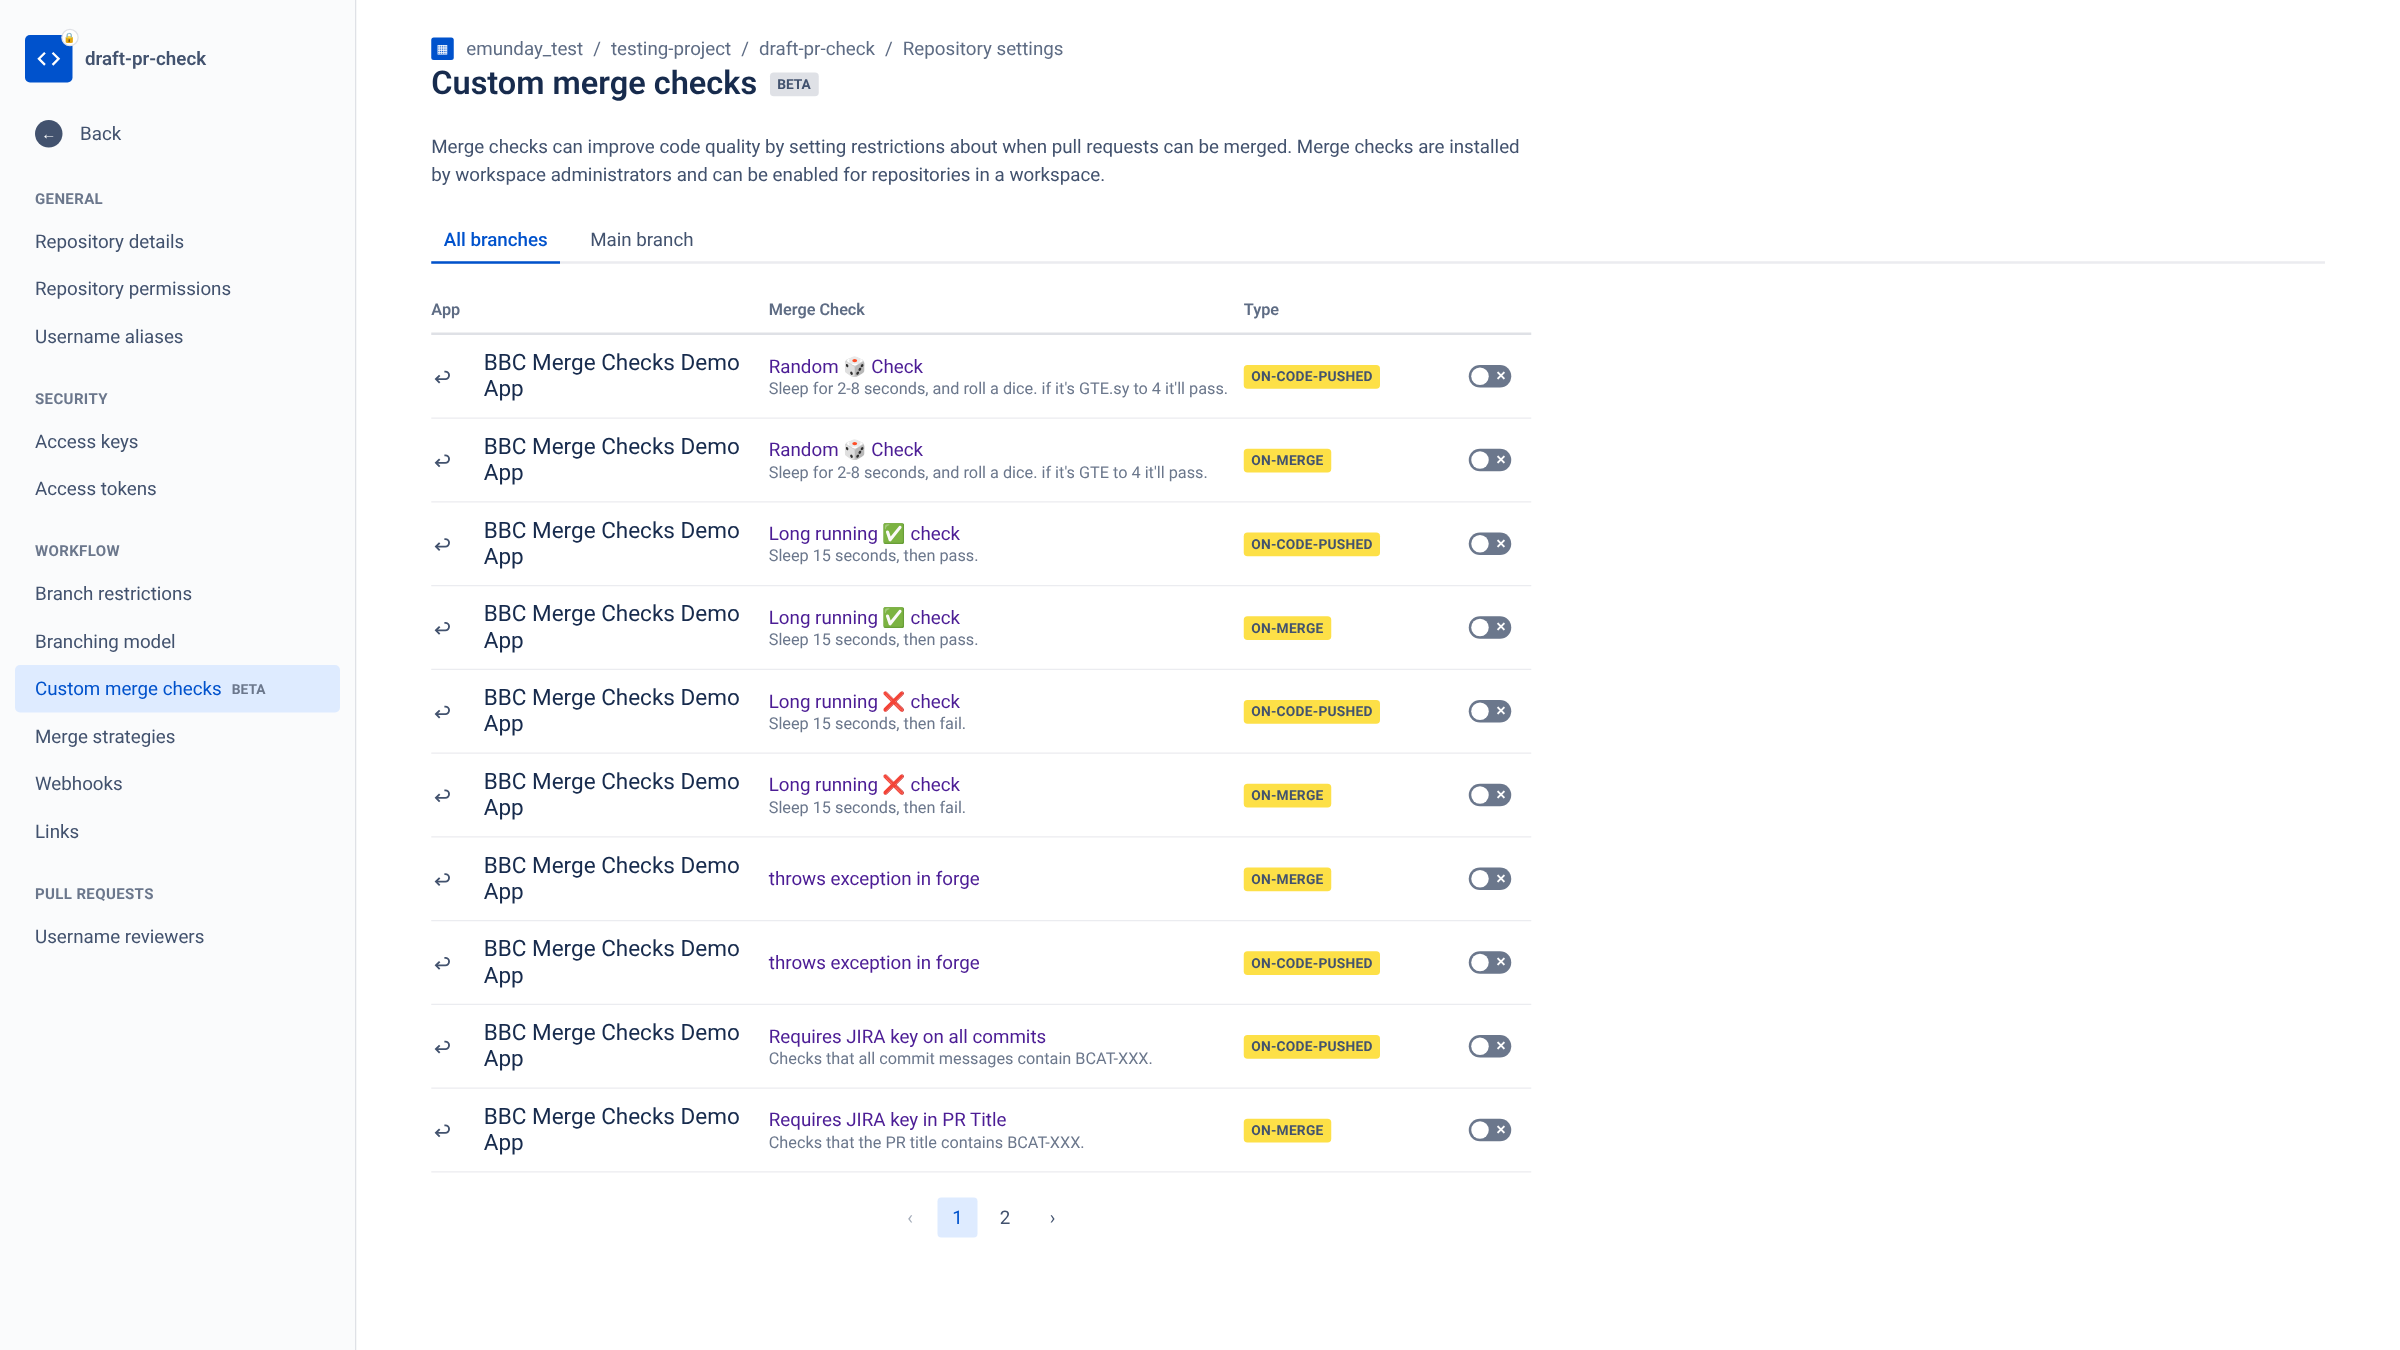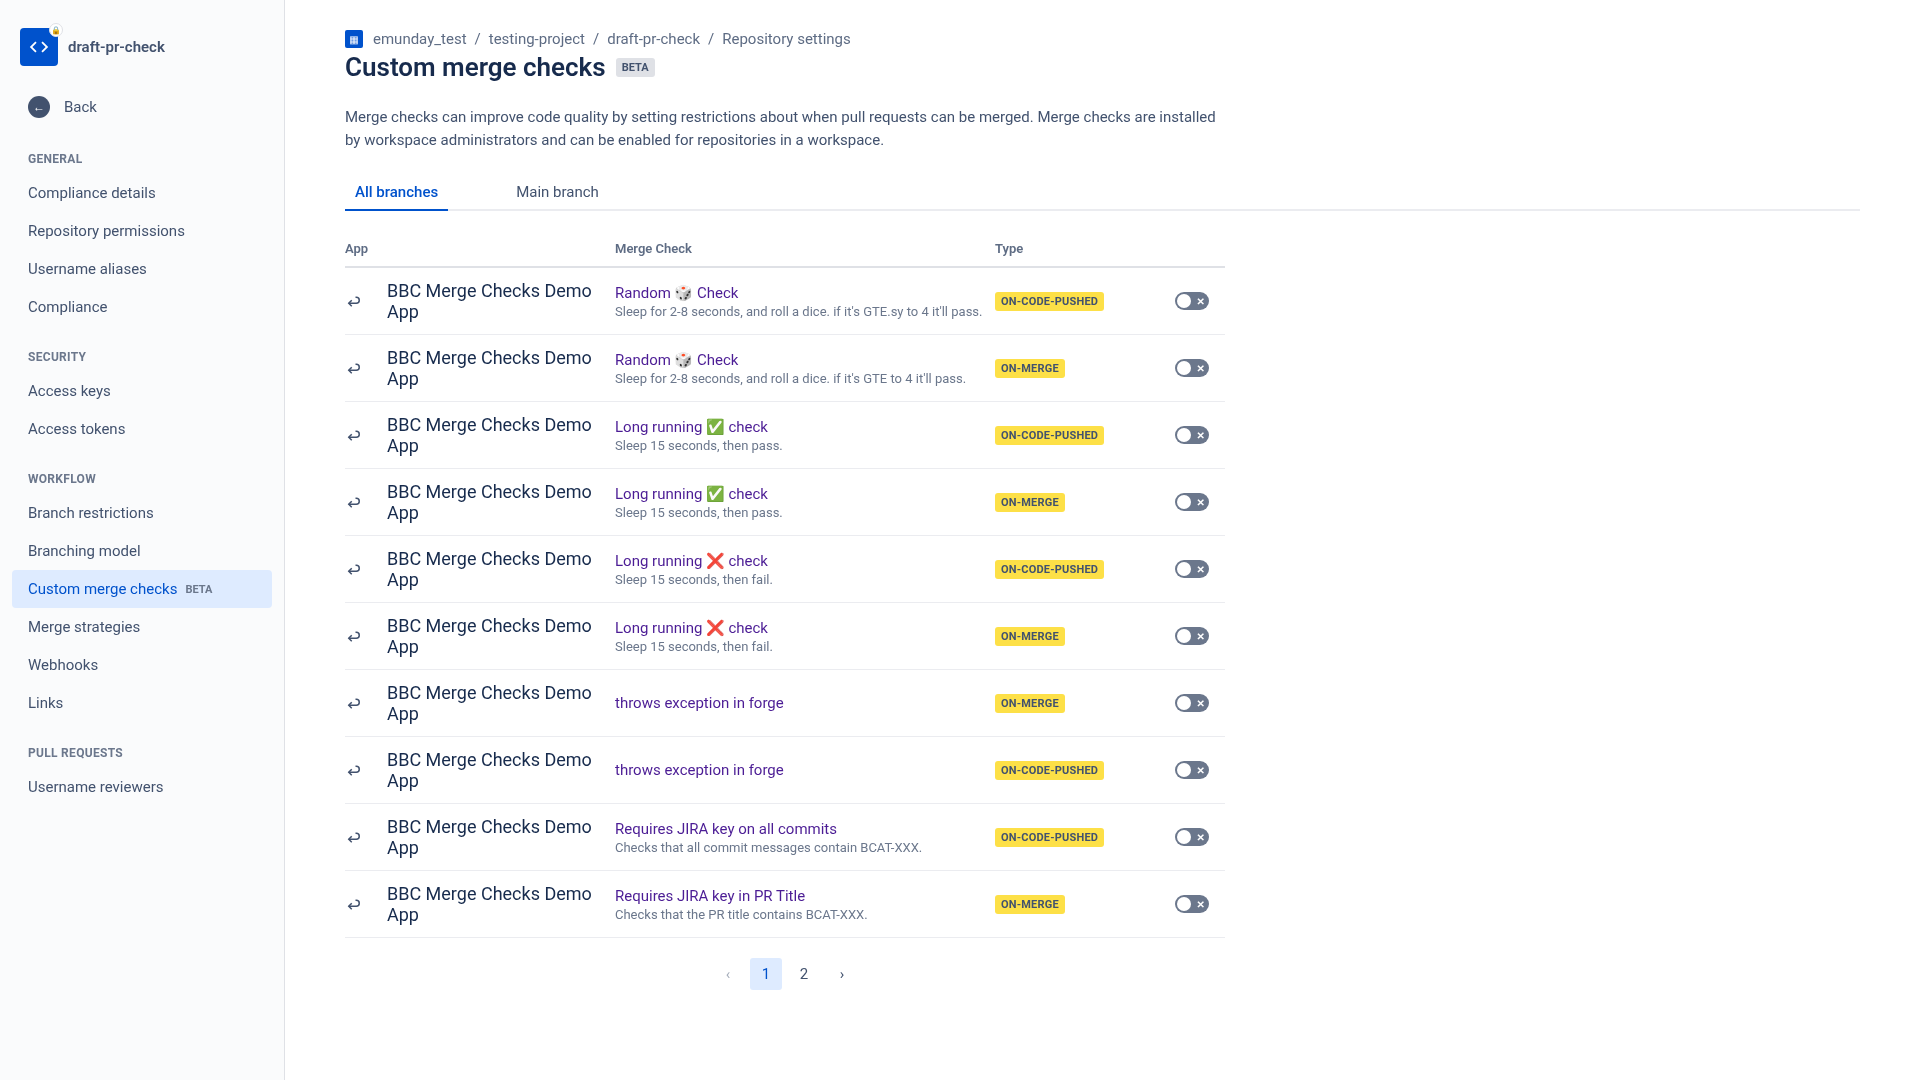--- a/index.html
+++ b/index.html
@@ -163,21 +163,20 @@
       font-size: 15px;
       color: #42526E;
       line-height: 1.5;
       margin-bottom: 24px;
       max-width: 880px;
     }
     .tabs {
       display: flex;
       border-bottom: 2px solid #EBECF0;
       margin-bottom: 20px;
-      gap: 44px;
     }
     .tab {
       padding: 8px 10px;
       font-size: 15px;
       color: #42526E;
       cursor: pointer;
       margin-right: 14px;
       border-bottom: 2px solid transparent;
       margin-bottom: -2px;
     }
@@ -313,24 +312,23 @@
     </div>
     <div class="repo-name">draft-pr-check</div>
   </div>
 
   <div class="back-link">
     <div class="back-icon">←</div>
     <span>Back</span>
   </div>
 
   <div class="section-label">GENERAL</div>
-  <div class="nav-item">Compliance details</div>
+  <div class="nav-item">Repository details</div>
   <div class="nav-item">Repository permissions</div>
   <div class="nav-item">Username aliases</div>
-  <div class="nav-item">Compliance</div>
 
   <div class="section-label">SECURITY</div>
   <div class="nav-item">Access keys</div>
   <div class="nav-item">Access tokens</div>
 
   <div class="section-label">WORKFLOW</div>
   <div class="nav-item">Branch restrictions</div>
   <div class="nav-item">Branching model</div>
   <div class="nav-item active">
     <span>Custom merge checks</span>

